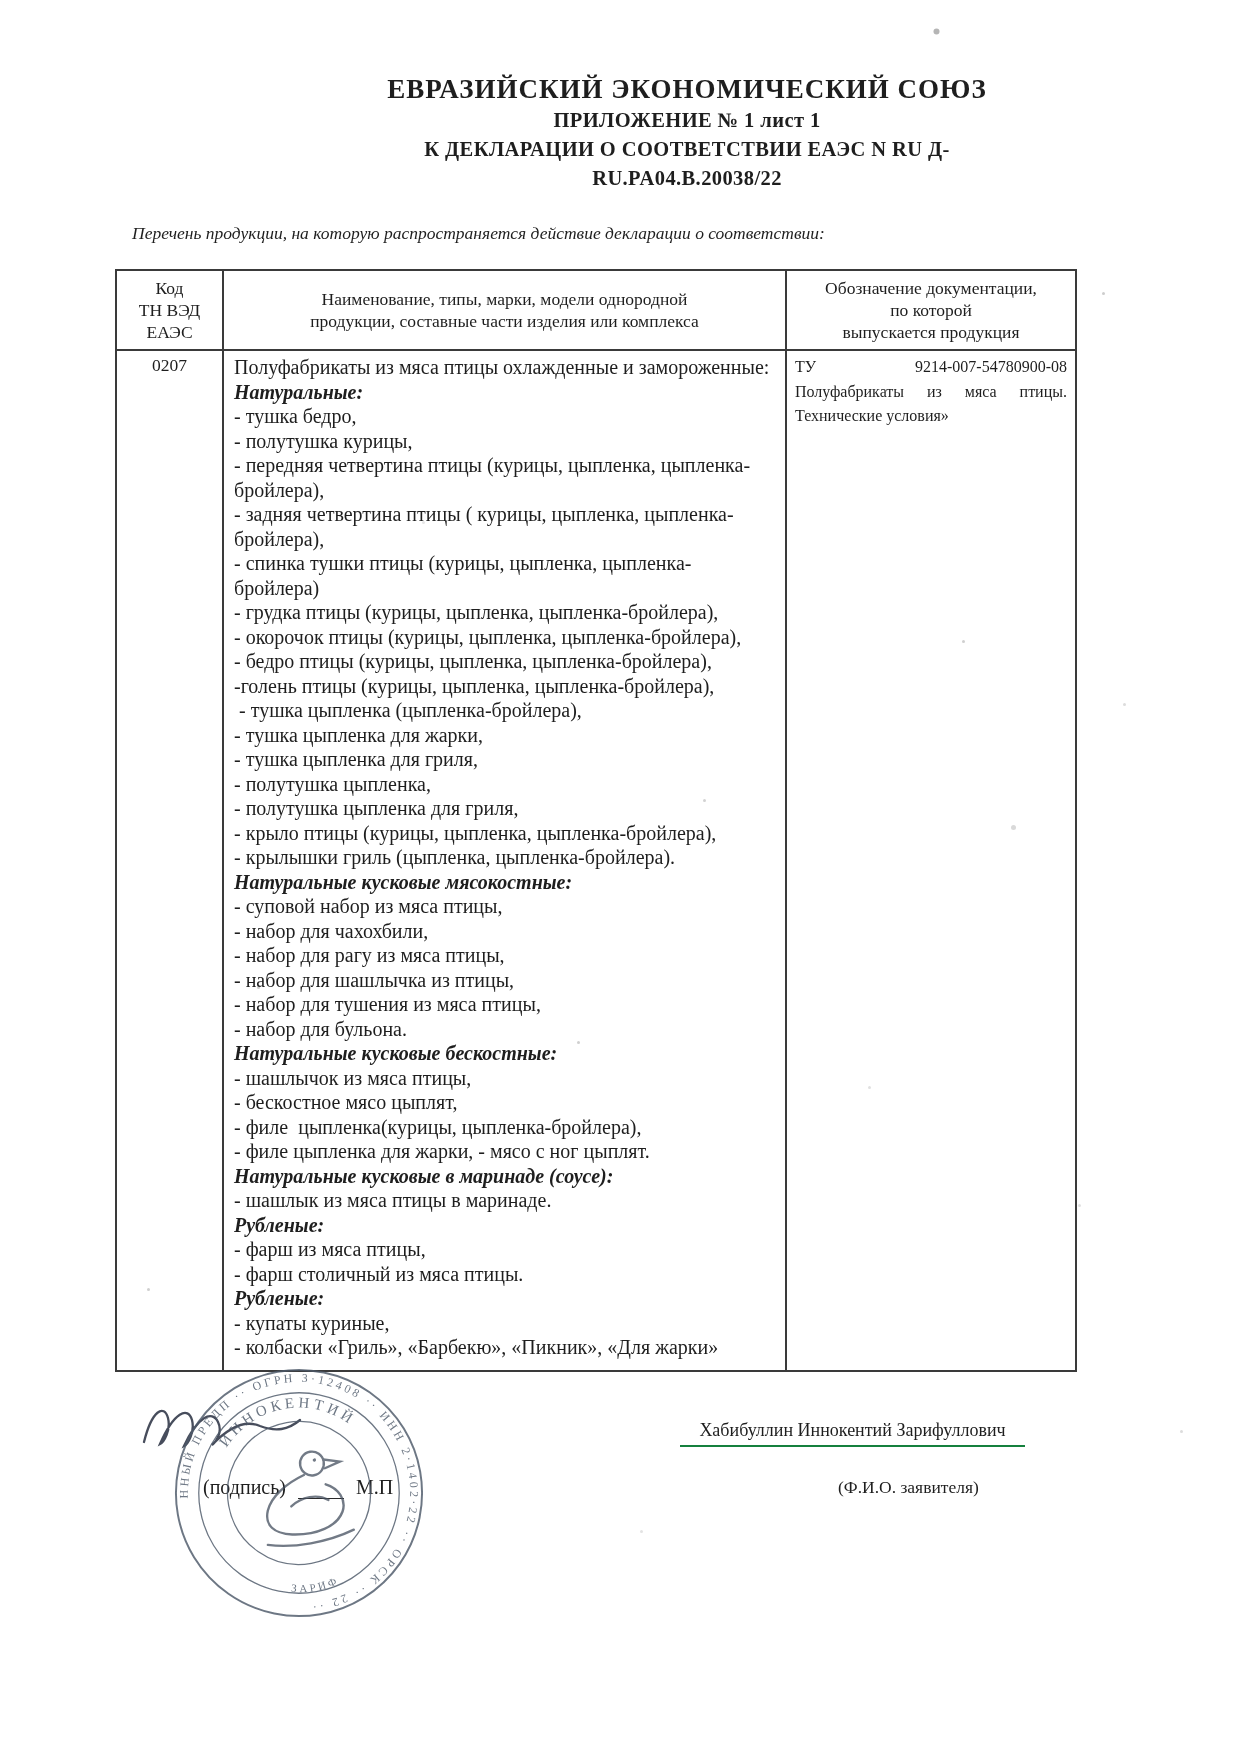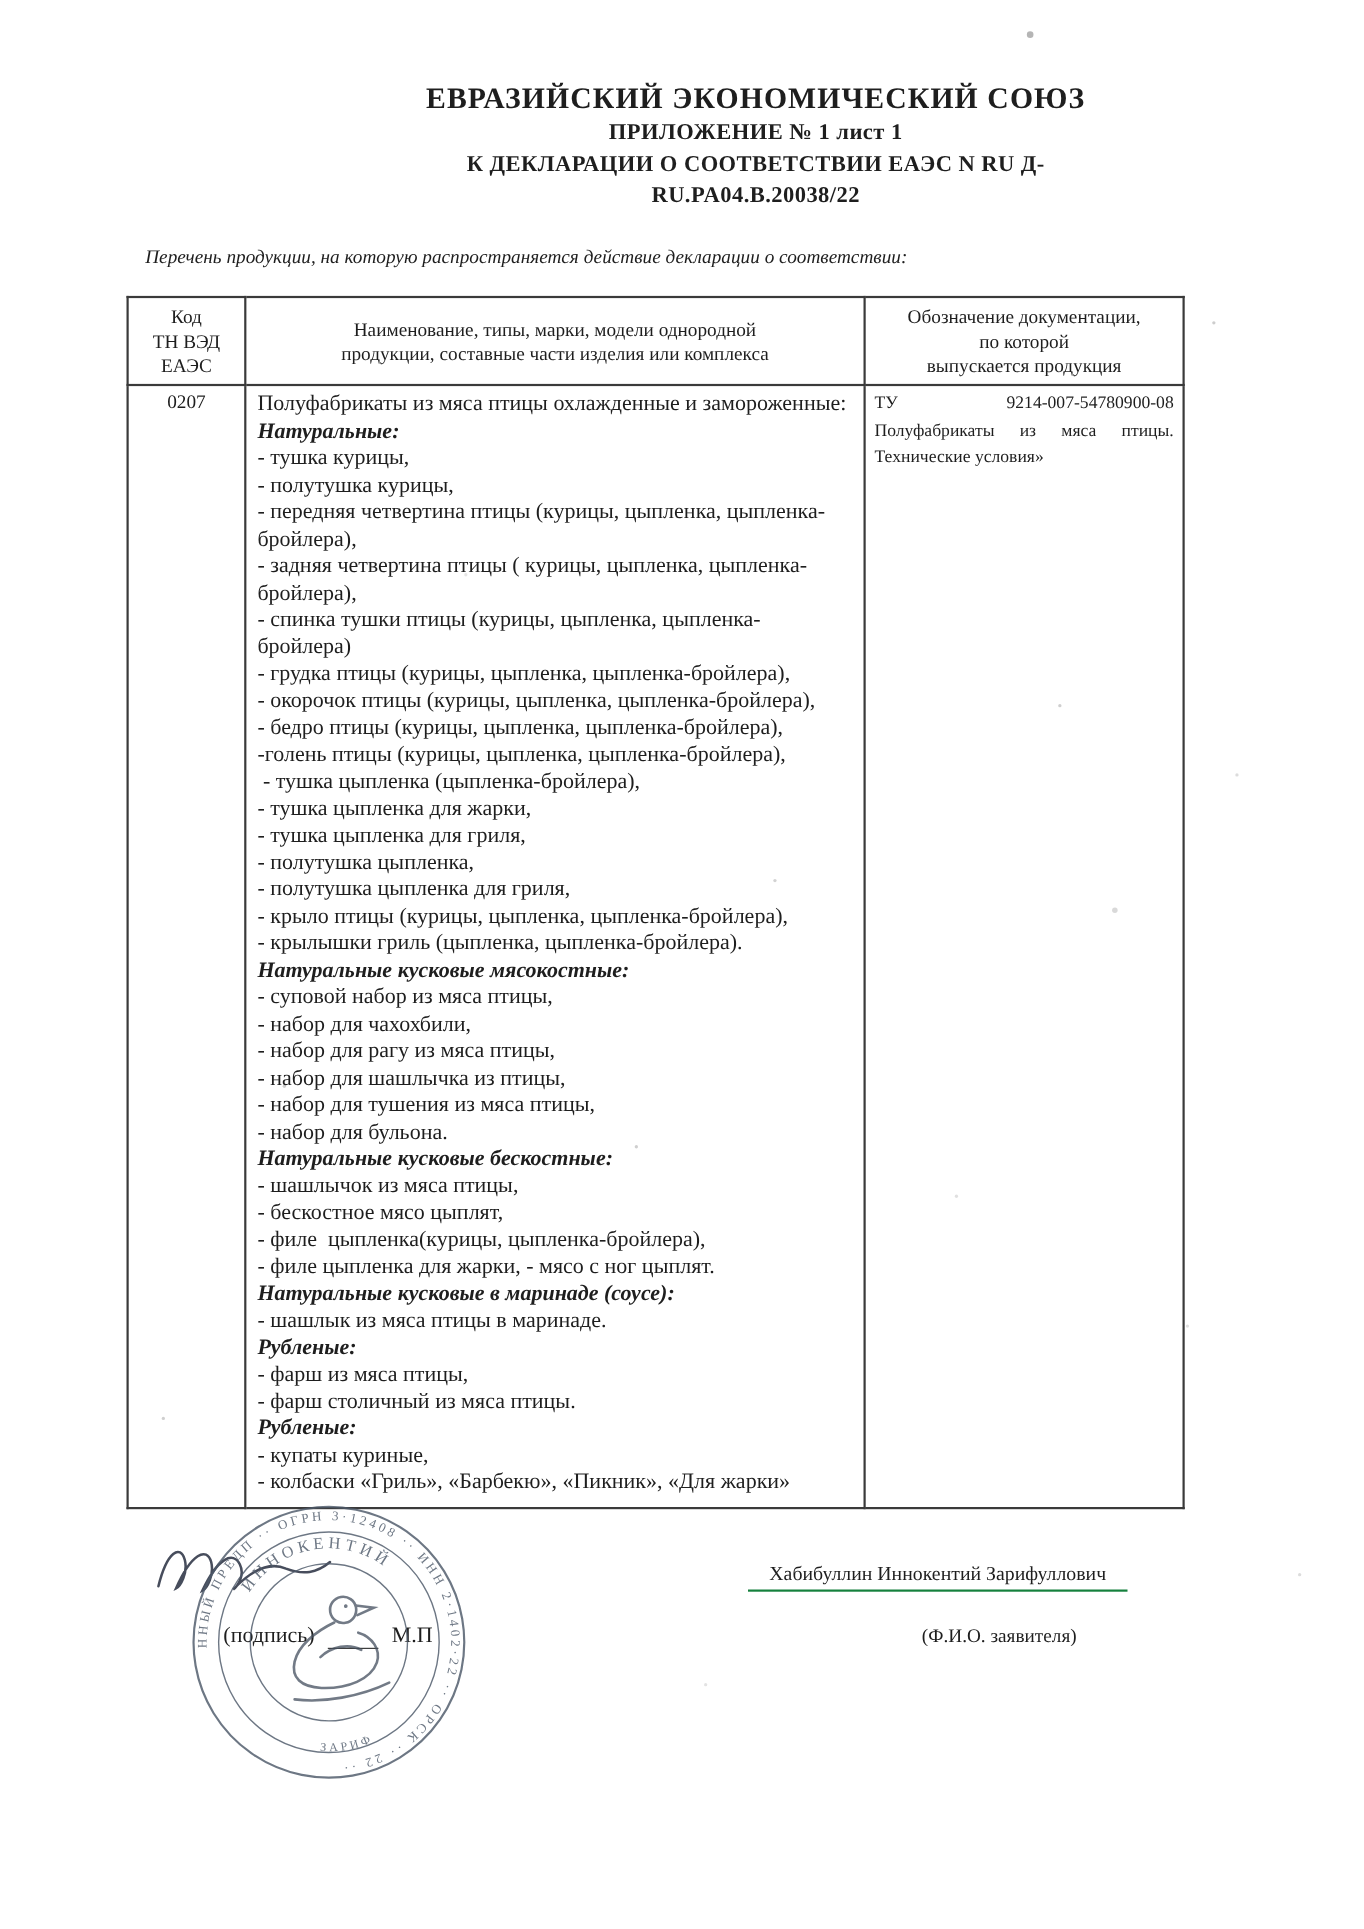--- a/index.html
+++ b/index.html
@@ -108,21 +108,21 @@
 по которой
 выпускается продукция</th>
         </tr>
       </thead>
       <tbody>
         <tr>
           <td class="code">0207</td>
           <td class="plist">
               <div class="pline">Полуфабрикаты из мяса птицы охлажденные и замороженные:</div>
               <div class="pline phead">Натуральные:</div>
-              <div class="pline">- тушка курицы,</div>
+              <div class="pline">- тушка бедро,</div>
               <div class="pline">- полутушка курицы,</div>
               <div class="pline">- передняя четвертина птицы (курицы, цыпленка, цыпленка-бройлера),</div>
               <div class="pline">- задняя четвертина птицы ( курицы, цыпленка, цыпленка-бройлера),</div>
               <div class="pline">- спинка тушки птицы (курицы, цыпленка, цыпленка-бройлера)</div>
               <div class="pline">- грудка птицы (курицы, цыпленка, цыпленка-бройлера),</div>
               <div class="pline">- окорочок птицы (курицы, цыпленка, цыпленка-бройлера),</div>
               <div class="pline">- бедро птицы (курицы, цыпленка, цыпленка-бройлера),</div>
               <div class="pline">-голень птицы (курицы, цыпленка, цыпленка-бройлера),</div>
               <div class="pline"> - тушка цыпленка (цыпленка-бройлера),</div>
               <div class="pline">- тушка цыпленка для жарки,</div>

